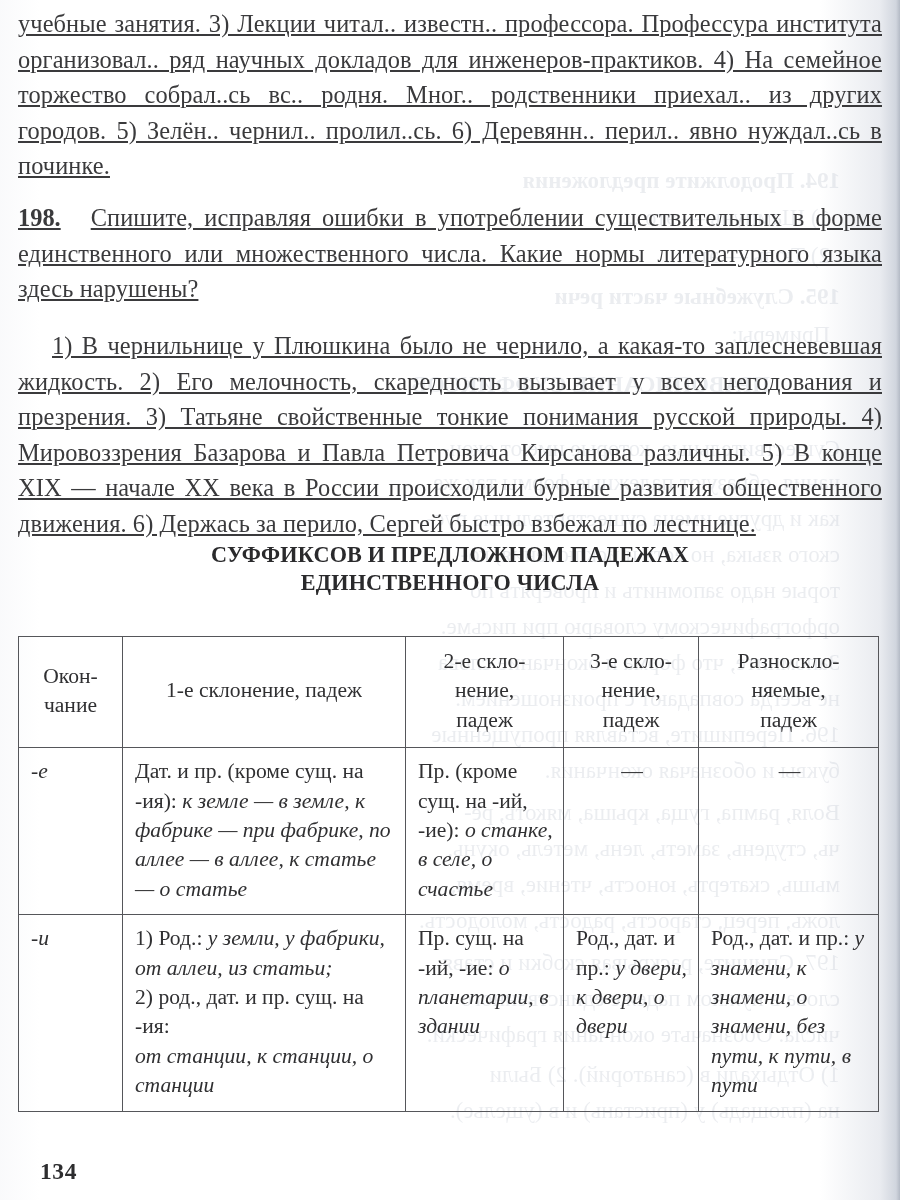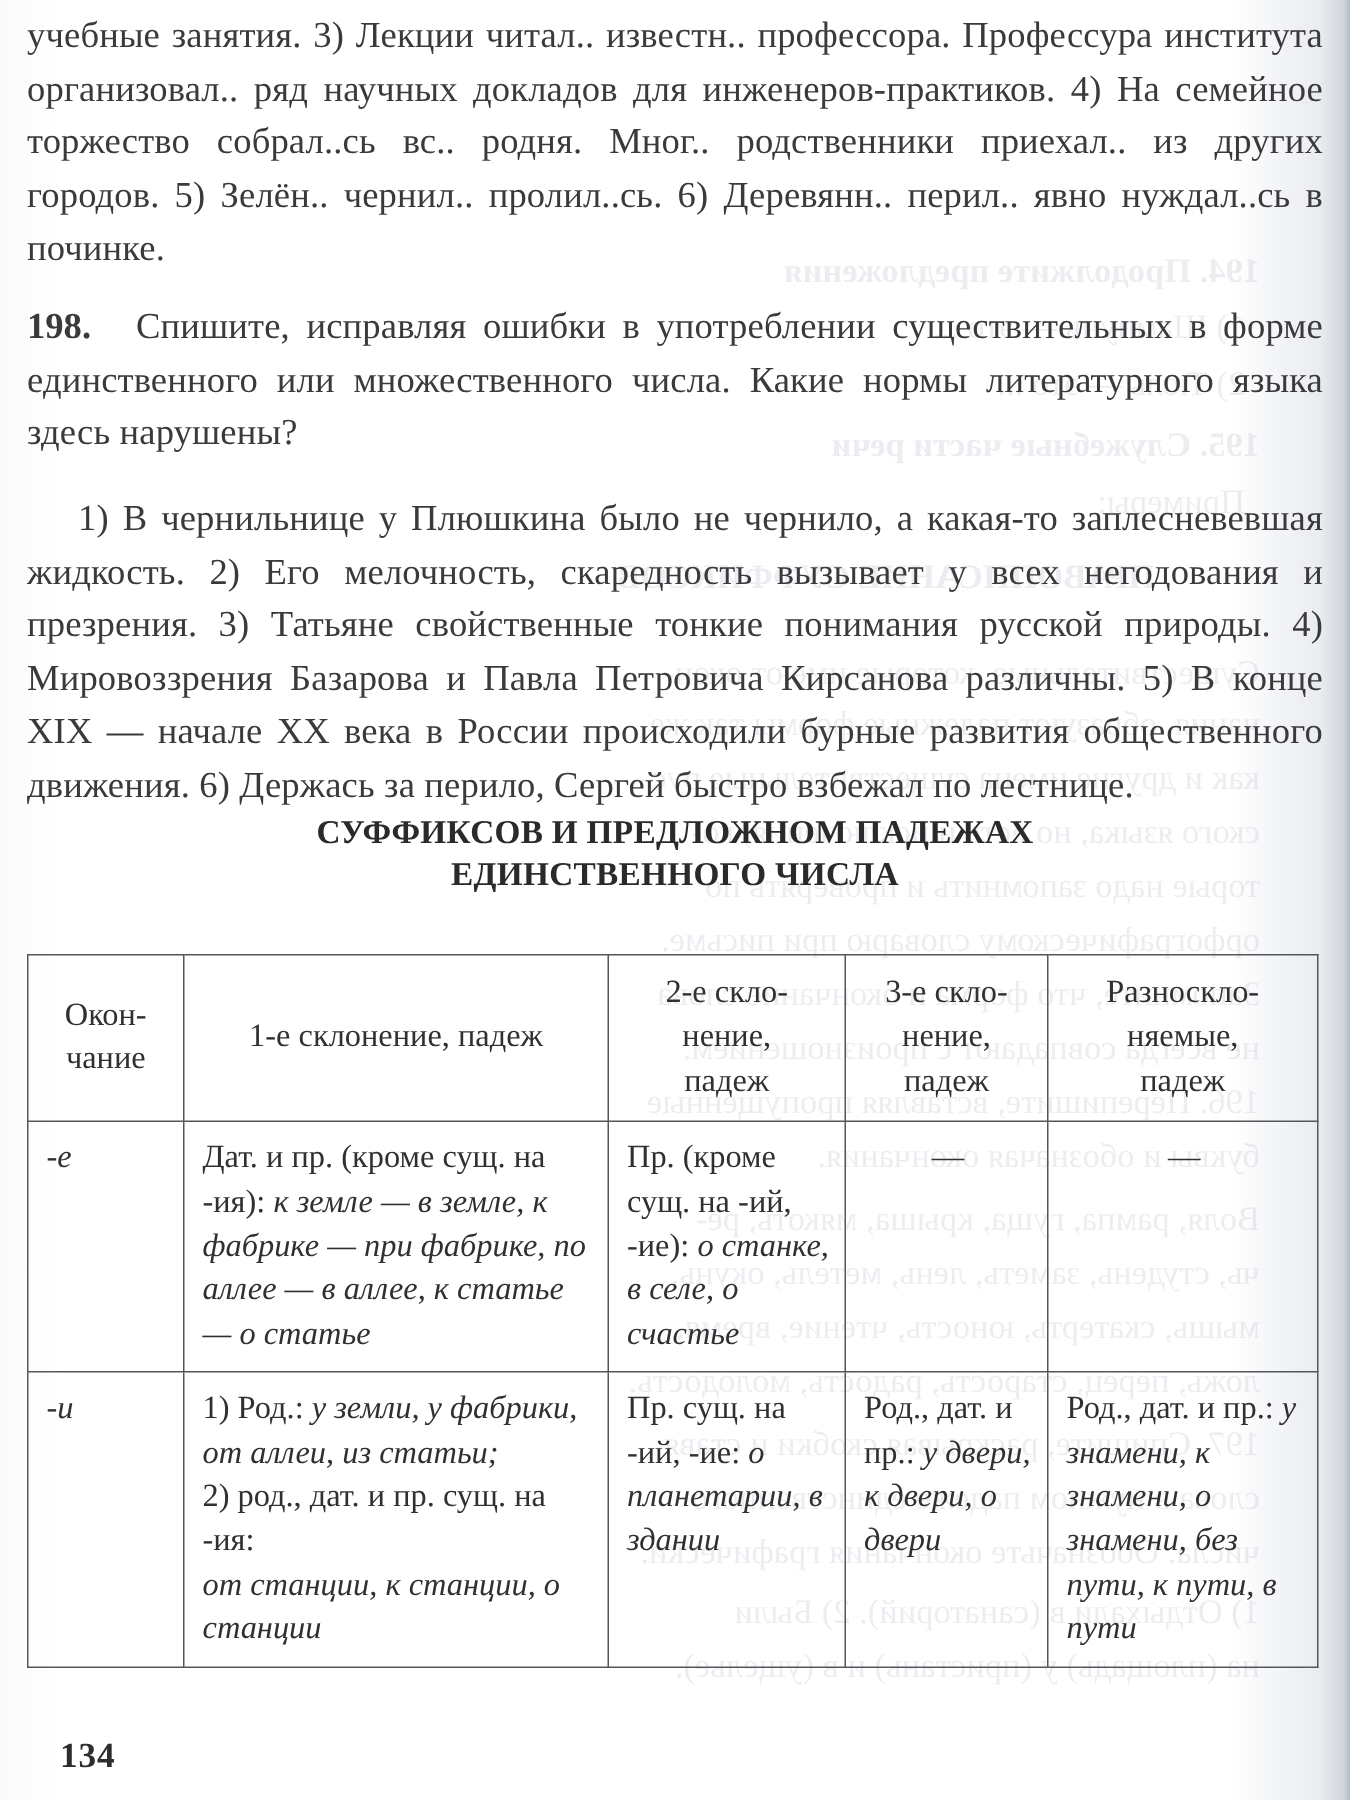--- a/index.html
+++ b/index.html
@@ -33,20 +33,21 @@
 
   
   .para {
     font-size: 24.4px;
     line-height: 35.6px;
     text-align: justify;
     text-justify: inter-word;
     letter-spacing: 0.1px;
     margin: 0;
     color: #3a3a3c;
+    text-decoration: underline;
   }
   .para.last-line-spread > :last-child { }
 
   .block-top {
     position: absolute;
     left: 18px;
     top: 6px;
     width: 864px;
   }
   .block-198 {

